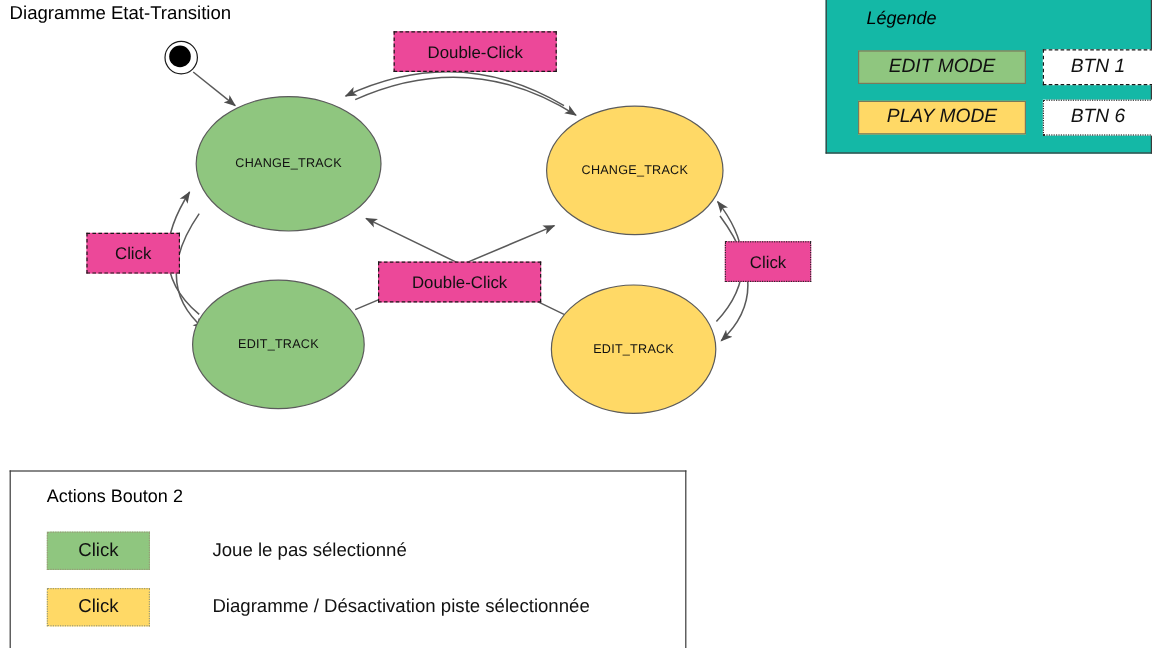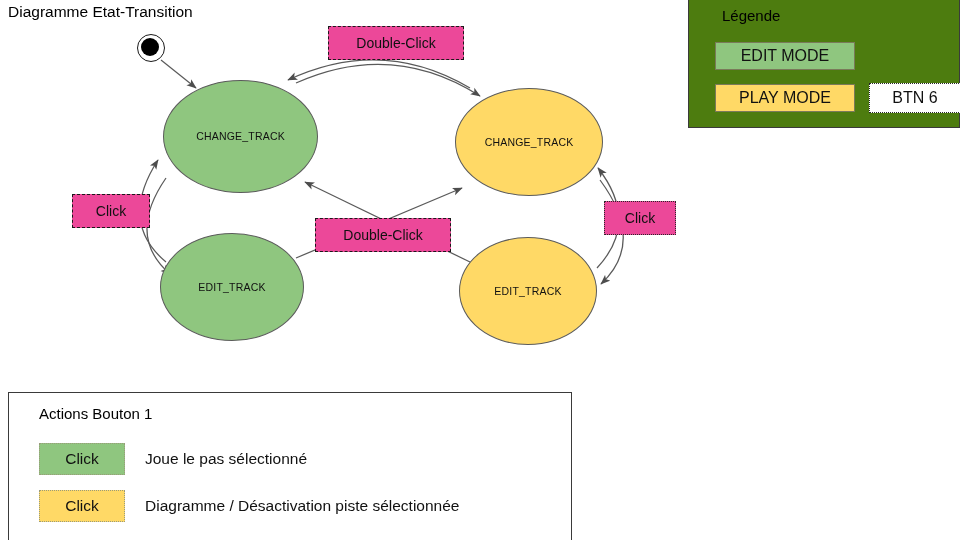--- a/index.html
+++ b/index.html
@@ -124,24 +124,25 @@
   #label-click-left      { left: 72px;  top: 194px; width: 78px;  height: 34px; }
   #label-click-right     { left: 604px; top: 201px; width: 72px;  height: 34px; }
 
   
   #legend-panel {
     position: absolute;
     left: 688px;
     top: 0px;
     width: 272px;
     height: 128px;
-    background: #4d7c0f;
+    background: #14b8a6;
     border: 1.3px solid #3a3a3a;
     border-top: none;
     box-sizing: border-box;
+    font-style: italic;
   }
   #legend-title {
     position: absolute;
     left: 33px;
     top: 6px;
     font-size: 15px;
     line-height: 20px;
   }
   .legend-chip {
     position: absolute;
@@ -210,21 +211,21 @@
     align-items: center;
     justify-content: center;
     font-size: 15.5px;
     color: #111111;
     flex: 0 0 auto;
   }
   .action-chip.green  { background: #8FC67F; }
   .action-chip.yellow { background: #FFD966; }
 
   .action-text {
-    margin-left: 20px;
+    margin-left: 52px;
     font-size: 15.5px;
     line-height: 20px;
     white-space: nowrap;
     color: #111111;
   }
 </style>
 </head>
 <body>
 
 <div id="canvas">
@@ -288,26 +289,27 @@
 
   <div class="edge-label btn2" id="label-click-right">Click</div>
 
   <div id="legend-panel">
     <div id="legend-title">Légende</div>
 
     <div class="legend-chip mode yellow">PLAY MODE</div>
 
     <div class="legend-chip mode green">EDIT MODE</div>
 
+    <div class="legend-chip btn b1">BTN 1</div>
 
     <div class="legend-chip btn b2">BTN 6</div>
   </div>
 
   <div id="actions-panel">
-    <div id="actions-title">Actions Bouton 1</div>
+    <div id="actions-title">Actions Bouton 2</div>
 
     <div class="action-row" id="action-row-0">
       <div class="action-chip green">Click</div>
       <div class="action-text">Joue le pas sélectionné</div>
     </div>
 
     <div class="action-row" id="action-row-1">
       <div class="action-chip yellow">Click</div>
       <div class="action-text">Diagramme / Désactivation piste sélectionnée</div>
     </div>

